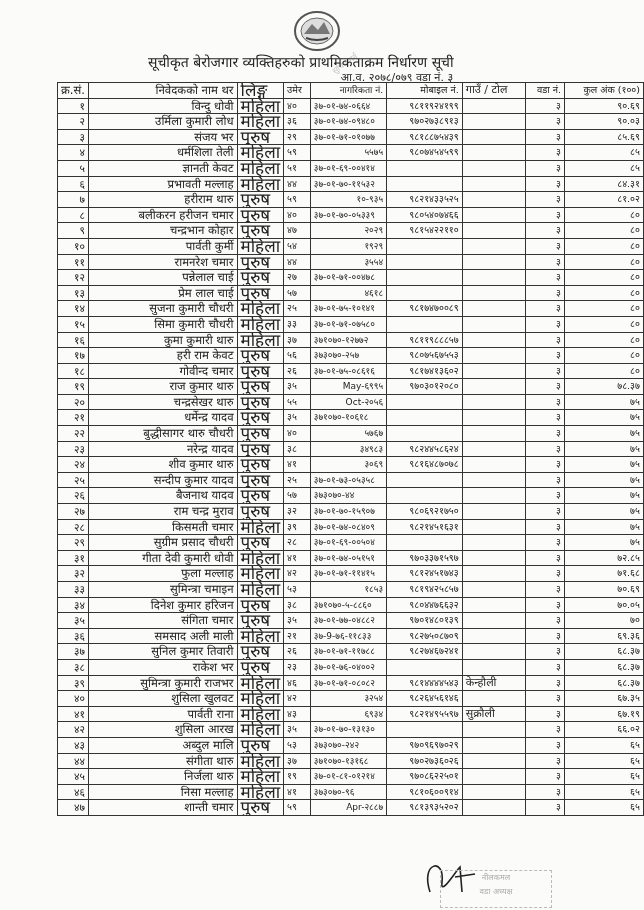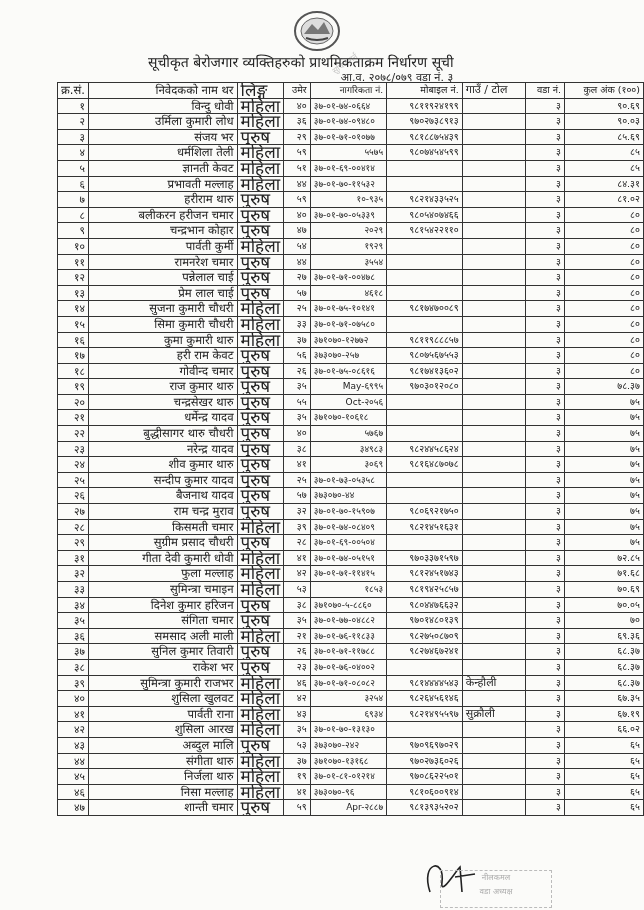--- a/index.html
+++ b/index.html
@@ -9,21 +9,21 @@
   .title span{margin-left:148px;}
   .subtitle{position:absolute;left:0;width:644px;top:69px;text-align:center;font-size:11px;}
   .subtitle span{margin-left:150px;}
   .stamp-faint{position:absolute;left:335px;top:46px;width:60px;height:38px;color:#999;font-size:8px;transform:rotate(-35deg);opacity:.55;}
   table{position:absolute;left:57px;top:82px;border-collapse:collapse;font-size:10.5px;}
   td,th{border:1px solid #333;padding:0 3px;height:14.6px;line-height:14.6px;white-space:nowrap;font-weight:normal;overflow:hidden;}
   th{font-size:11.5px;text-align:left;}
   .c-sn{width:22px;text-align:right;}
   .c-name{width:145px;text-align:right;font-size:11.5px;}
   .c-gender{width:35px;text-align:left;font-size:17px;}
-  .c-age{width:20px;text-align:right;font-size:9.5px;}
+  .c-age{width:20px;font-size:9.5px;}
   .c-cit{width:70px;text-align:right;font-size:9px;}
   .c-mob{width:70px;text-align:right;font-size:9.5px;}
   .c-tole{width:57px;text-align:left;font-size:11px;}
   .c-ward{width:33px;text-align:right;font-size:9.5px;}
   .c-score{width:73px;text-align:right;font-size:9.5px;}
   .cit-left{text-align:left;}
   .sign{position:absolute;left:400px;top:852px;width:110px;height:50px;}
   .stamp-box{position:absolute;left:440px;top:870px;width:110px;height:36px;border:1px dashed #bbb;color:#aaa;font-size:8px;text-align:center;line-height:14px;}
 </style>
 </head>
@@ -427,21 +427,21 @@
         <td class="c-mob">९७०१४८०१३९</td>
         <td class="c-tole"></td>
         <td class="c-ward">३</td>
         <td class="c-score">७०</td>
       </tr>
       <tr>
         <td class="c-sn">३६</td>
         <td class="c-name">समसाद अली माली</td>
         <td class="c-gender">महिला</td>
         <td class="c-age">२१</td>
-        <td class="c-cit cit-left">३७-०१-७६-११८३३</td>
+        <td class="c-cit cit-left">३७-9-७६-११८३३</td>
         <td class="c-mob">९८२७५०८७०९</td>
         <td class="c-tole"></td>
         <td class="c-ward">३</td>
         <td class="c-score">६९.३६</td>
       </tr>
       <tr>
         <td class="c-sn">३७</td>
         <td class="c-name">सुनिल कुमार तिवारी</td>
         <td class="c-gender">पुरुष</td>
         <td class="c-age">२६</td>

